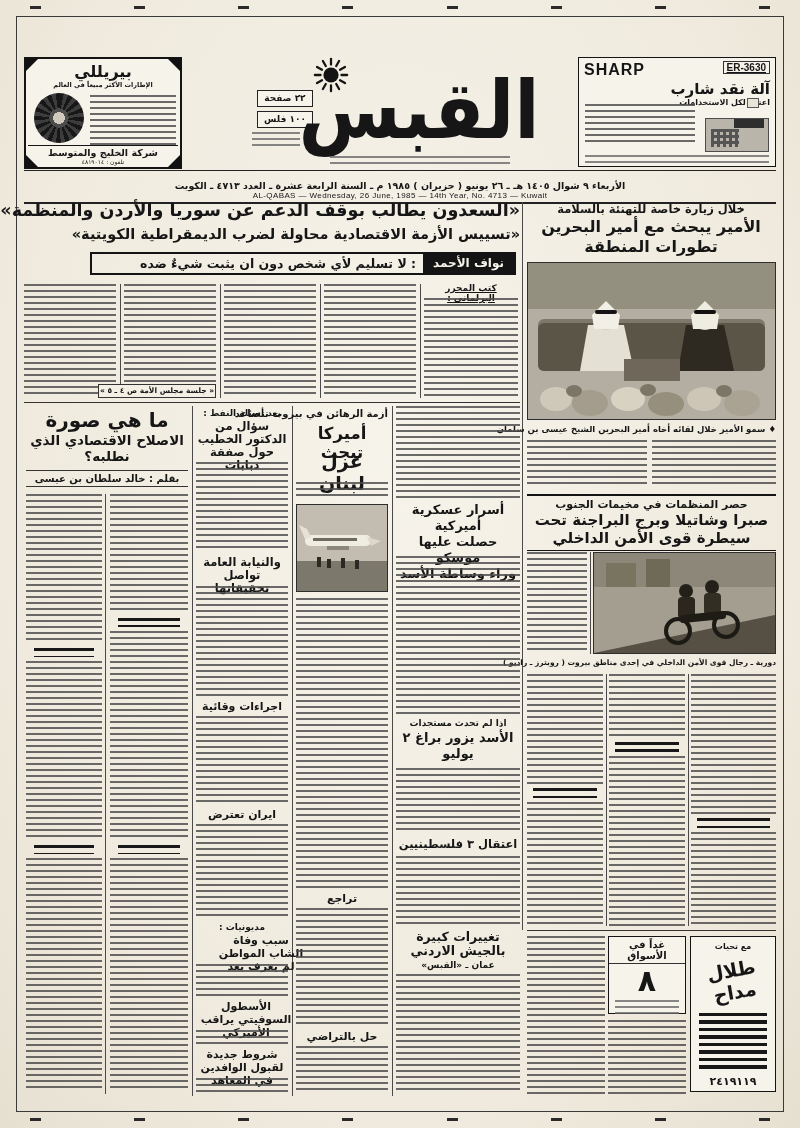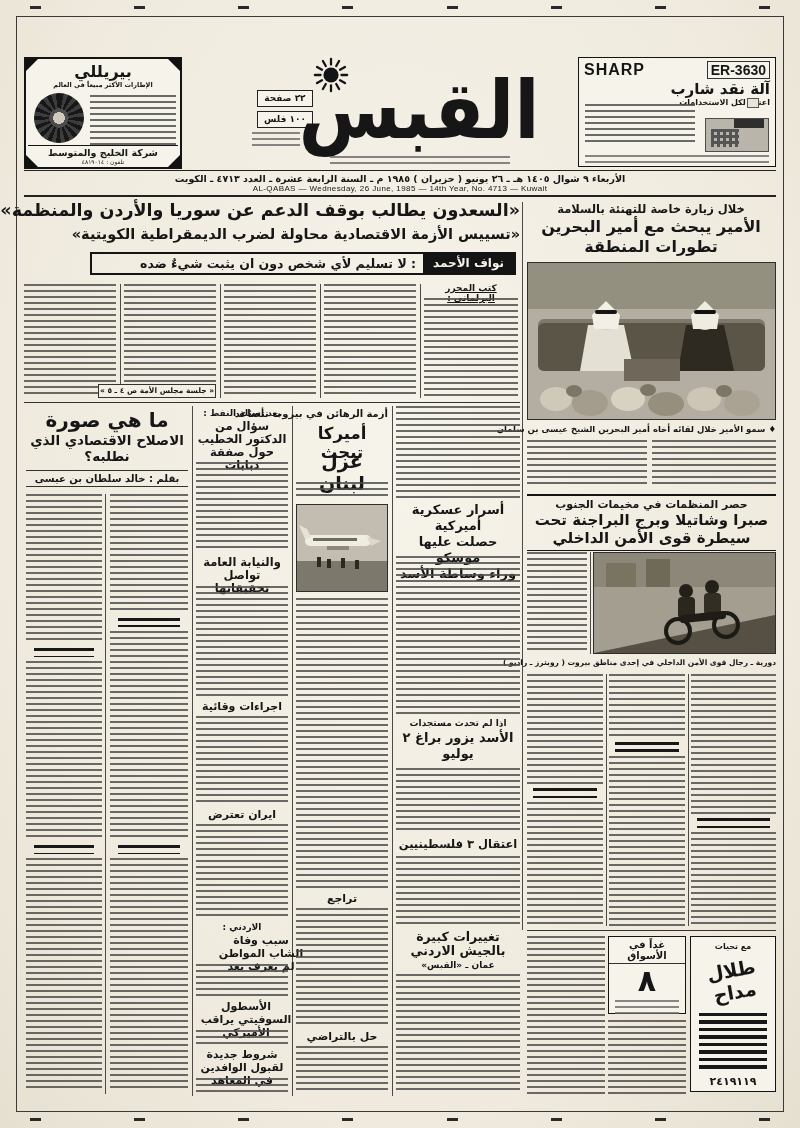--- a/index.html
+++ b/index.html
@@ -43,32 +43,32 @@
   .corner.br { bottom:-1px; right:-1px; border-bottom-color:#111; border-right-color:#111; }
 
   .badge { left:257px; width:56px; height:17px; border:1px solid #222; font-size:9px; line-height:15px; background:#f6f3ea; }
   .wordmark { left:296px; top:58px; width:246px; height:100px; font-size:74px; line-height:104px; font-weight:bold;
     text-align:center; transform:scaleY(1.08); letter-spacing:-2px; }
   .sun { left:312px; top:56px; }
 
   .sharp { left:578px; top:57px; width:198px; height:110px; border:1.5px solid #141414; background:#f6f3ea; padding:3px 5px; }
   .sharp-row { display:flex; justify-content:space-between; direction:ltr; align-items:flex-start; }
   .sharp-logo { font-size:16px; font-weight:bold; letter-spacing:1px; font-family:"Liberation Sans", sans-serif; }
-  .sharp-model { font-size:14px; font-weight:bold; font-family:"Liberation Sans", sans-serif; border:1px solid #333; padding:0 3px; }
+  .sharp-model { font-size:10px; font-weight:bold; font-family:"Liberation Sans", sans-serif; border:1px solid #333; padding:0 3px;text-decoration:underline; }
   .sharp-title { font-size:15px; margin-top:1px; }
   .sharp-sub { font-size:8px; }
   .register { position:absolute; right:6px; bottom:14px; width:64px; height:46px; }
   .reg-body { position:absolute; left:0; right:0; bottom:0; height:34px; background:#b9b5aa; border:1px solid #4d4d4d; }
   .reg-disp { position:absolute; right:4px; top:0; width:30px; height:9px; background:#2e2e2e; }
   .reg-keys { position:absolute; left:5px; bottom:4px; width:28px; height:18px;
     background: repeating-linear-gradient(90deg,#555 0 3px,transparent 3px 6px),
                 repeating-linear-gradient(#555 0 3px,transparent 3px 6px); }
   .reg-paper { position:absolute; right:10px; top:-8px; width:12px; height:10px; background:#e8e4d8; border:1px solid #555; }
 
-  .dateline { left:24px; top:170px; width:752px; border-top:1px solid #222; border-bottom:2.5px solid #222; padding:2px 0 2px; }
+  .dateline { left:24px; top:170px; width:752px; border-top:1px solid #222; border-bottom:2.5px solid #222; padding:9px 0 2px; }
   .dl-ar { font-size:9.5px; }
   .dl-en { font-size:8px; direction:ltr; font-family:"Liberation Sans", sans-serif; letter-spacing:.4px; }
 
   
   .kicker-right { left:526px; top:202px; width:250px; font-size:11.5px; }
   .head-right { left:526px; top:217px; width:250px; font-size:16px; line-height:20px; }
   .head-main1 { left:86px; top:200px; width:434px; font-size:17.5px; }
   .head-main2 { left:86px; top:226px; width:434px; font-size:14.5px; }
   .quotebox { left:90px; top:252px; width:426px; height:23px; border:2px solid #141414; display:flex; align-items:center; gap:7px; padding-left:4px; }
   .qchip { background:#141414; color:#f6f3ea; font-size:12px; font-weight:bold; padding:1px 10px 2px; height:100%; display:flex; align-items:center; }
@@ -335,21 +335,21 @@
 
   <div class="abs kick9 b ctr" style="left:196px; top:408px; width:92px;">بعد أسئلة النفط :</div>
   <div class="abs sub115 b ctr" style="left:196px; top:420px; width:92px;">سؤال من الدكتور الخطيب حول صفقة دبابات</div>
   <div class="abs ft" style="left:196px; top:462px; width:92px; height:90px;"></div>
   <div class="abs sub115 b ctr" style="left:196px; top:556px; width:92px;">والنيابة العامة تواصل تحقيقاتها</div>
   <div class="abs ft" style="left:196px; top:586px; width:92px; height:110px;"></div>
   <div class="abs sub11 b ctr" style="left:196px; top:700px; width:92px;">اجراءات وقائية</div>
   <div class="abs ft" style="left:196px; top:716px; width:92px; height:88px;"></div>
   <div class="abs sub11 b ctr" style="left:196px; top:808px; width:92px;">ايران تعترض</div>
   <div class="abs ft" style="left:196px; top:824px; width:92px; height:94px;"></div>
-  <div class="abs kick9 b ctr" style="left:196px; top:922px; width:92px;">الاردني :</div>
+  <div class="abs kick9 b ctr" style="left:196px; top:922px; width:92px;">مديونيات :</div>
   <div class="abs sub11 b ctr" style="left:196px; top:934px; width:92px; line-height:13px;margin-left:19px;">سبب وفاة الشاب المواطن لم يعرف بعد</div>
   <div class="abs ft" style="left:196px; top:964px; width:92px; height:32px;"></div>
   <div class="abs sub11 b ctr" style="left:200px; top:1000px; width:92px; line-height:13px;text-align:center;">الأسطول السوفيتي يراقب الأميركي</div>
   <div class="abs ft" style="left:196px; top:1030px; width:92px; height:14px;"></div>
   <div class="abs sub11 b ctr" style="left:196px; top:1048px; width:92px; line-height:13px;">شروط جديدة لقبول الوافدين في المعاهد</div>
   <div class="abs ft" style="left:196px; top:1078px; width:92px; height:16px;"></div>
 
   <div class="abs b ctr nw" style="left:296px; top:408px; width:92px; font-size:10px;">أزمة الرهائن في بيروت تتصاعد</div>
   <div class="abs b ctr" style="left:296px; top:424px; width:92px; font-size:16.5px;">أميركا تبحث</div>
   <div class="abs b ctr" style="left:296px; top:450px; width:92px; font-size:19px;">عزل لبنان</div>

